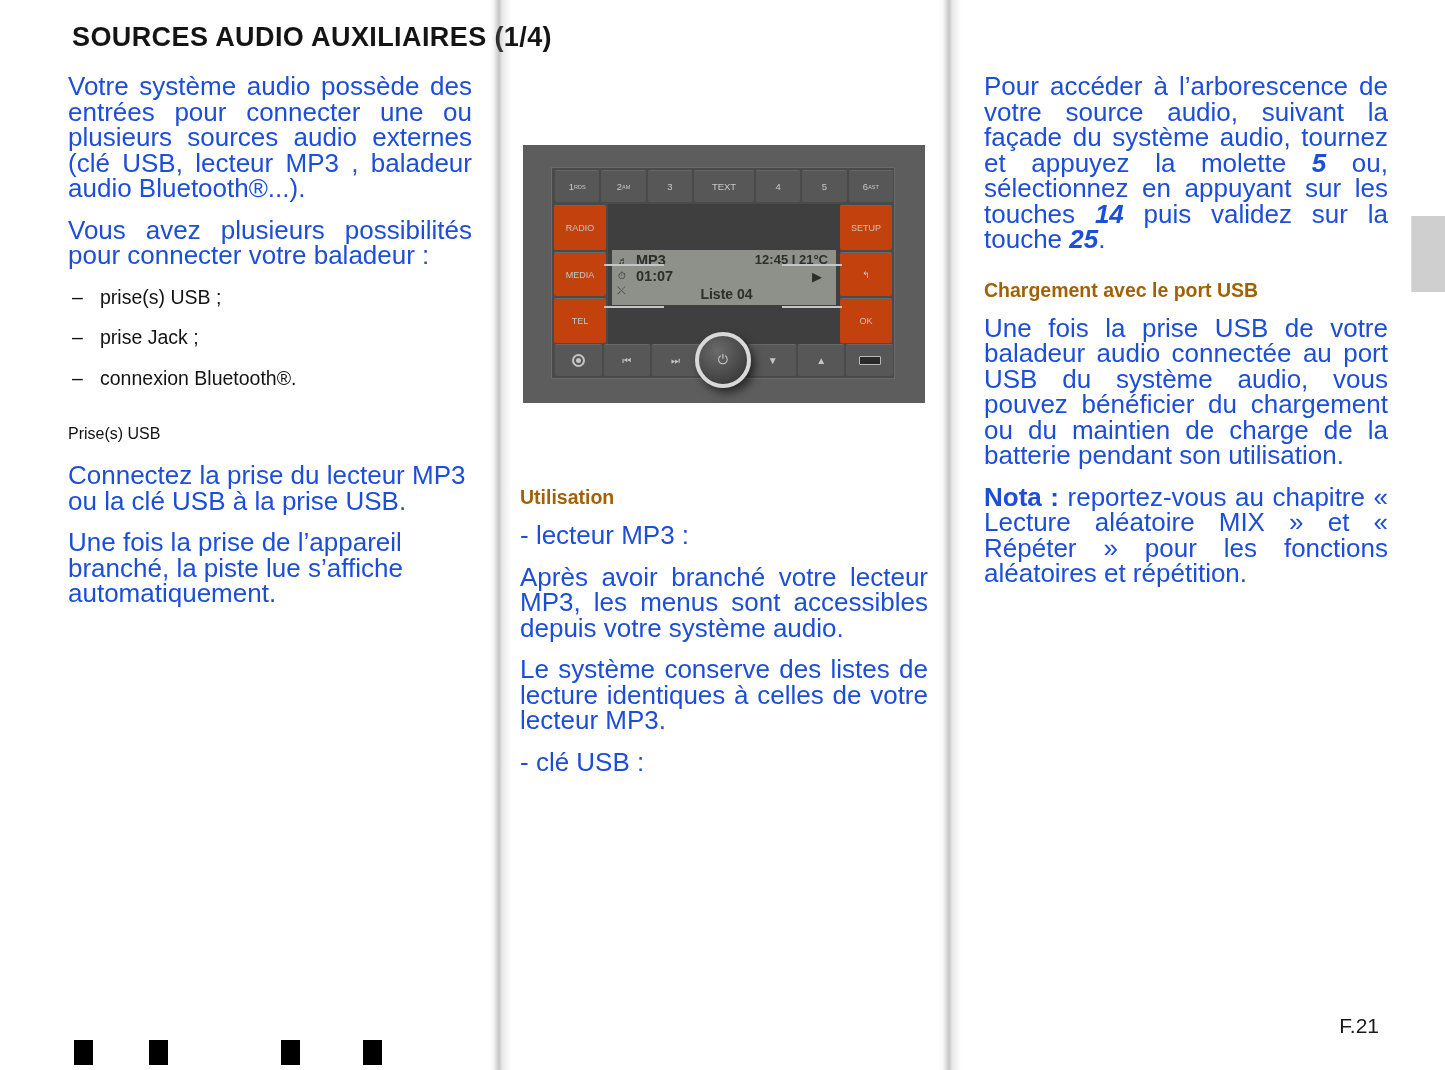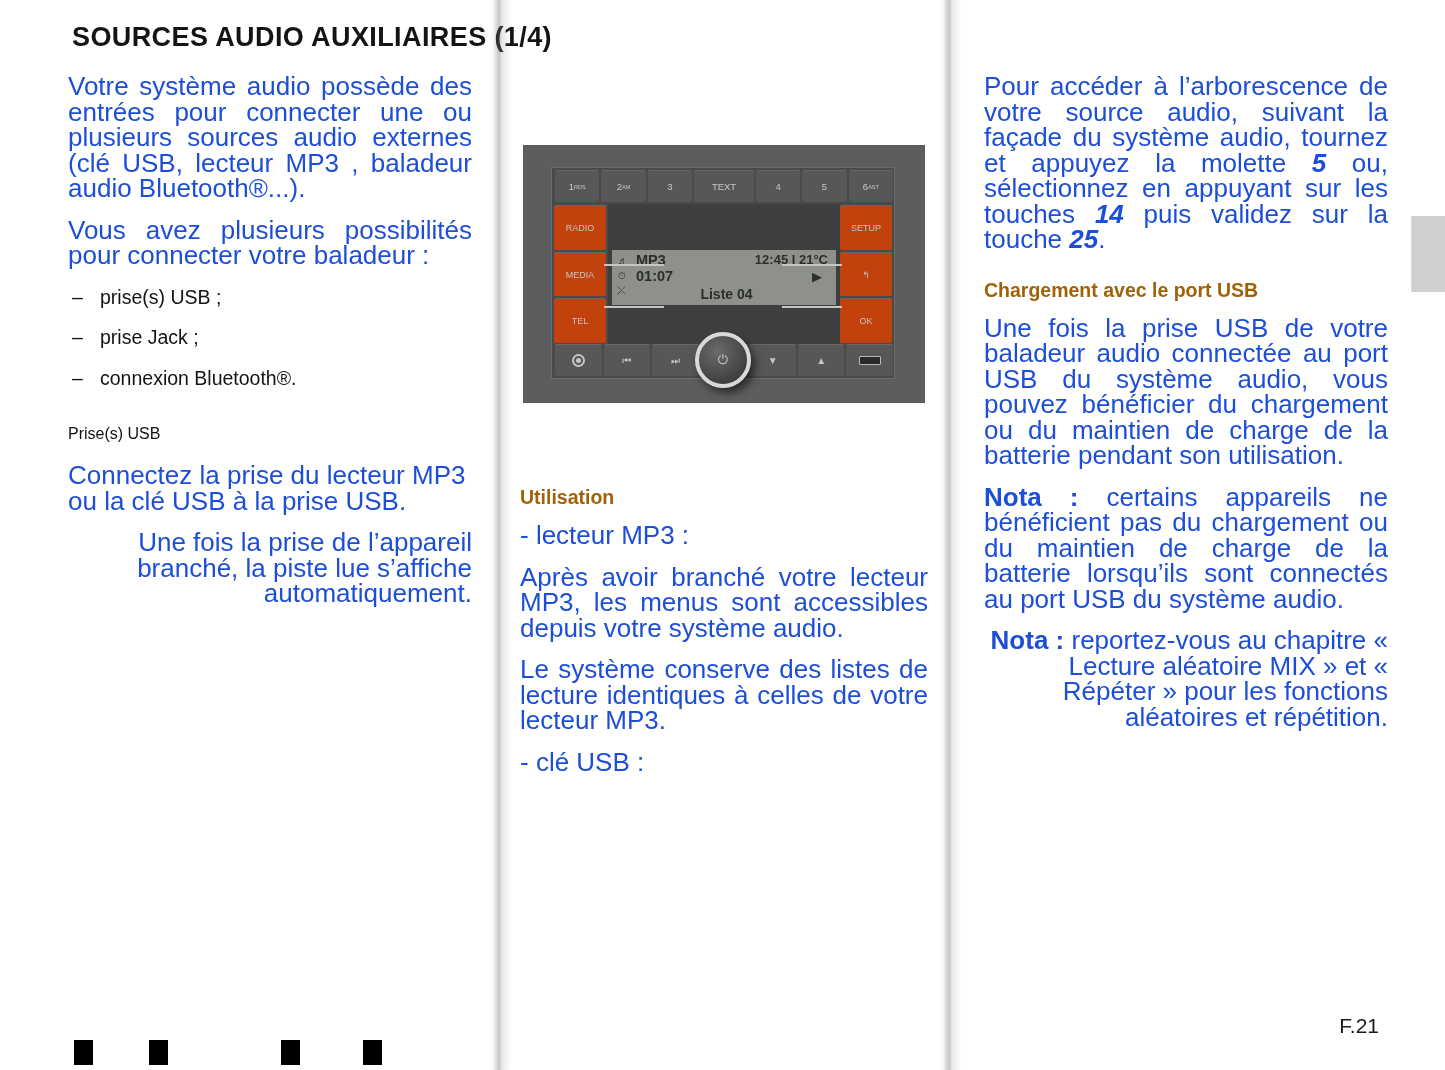--- a/index.html
+++ b/index.html
@@ -52,21 +52,21 @@
   }
 
   
   p.body {
     font-size: 26px;
     line-height: 25.5px;
     text-align: justify;
     margin-bottom: 16px;
     color: #1d4ed8;
   }
-  p.body.last { margin-bottom: 0; text-align: right; }
+  p.body.last { margin-bottom: 0; }
   p.nojust { text-align: left; }
 
   .dash-item {
     font-size: 19.5px;
     line-height: 25.5px;
     margin-bottom: 15px;
     padding-left: 32px;
     position: relative;
     color: #131313;
   }
@@ -352,21 +352,20 @@
     <p class="body">Le système conserve des listes de lecture identiques à celles de votre lecteur MP3.</p>
     <p class="body nojust">- clé USB :</p>
   </div>
 
   <div class="col col-3">
     <p class="body"><span>Pour accéder à l’arborescence de votre source audio, suivant la façade du système audio, tournez et appuyez la molette </span><span class="bi">5</span><span> ou, sélectionnez en appuyant sur les touches </span><span class="bi">14</span><span> puis validez sur la touche </span><span class="bi">25</span><span>.</span></p>
 
     <h3 class="sub sub-gap">Chargement avec le port USB</h3>
     <p class="body">Une fois la prise USB de votre baladeur audio connectée au port USB du système audio, vous pouvez bénéficier du chargement ou du maintien de charge de la batterie pendant son utilisation.</p>
 
-    <p class="body"><span class="b">Nota :</span><span> certains appareils ne bénéficient pas du chargement ou du maintien de charge de la batterie lorsqu’ils sont connectés au port USB du système audio.</span></p>
 
     <p class="body last"><span class="b">Nota :</span><span> reportez-vous au chapitre « Lecture aléatoire MIX » et « Répéter » pour les fonctions aléatoires et répétition.</span></p>
   </div>
 
   <div class="folio">F.21</div>
 
   <div class="reg-marks">
     <div class="reg-mark" style="left:0px;"></div>
     <div class="reg-mark" style="left:75px;"></div>
     <div class="reg-mark" style="left:207px;"></div>

